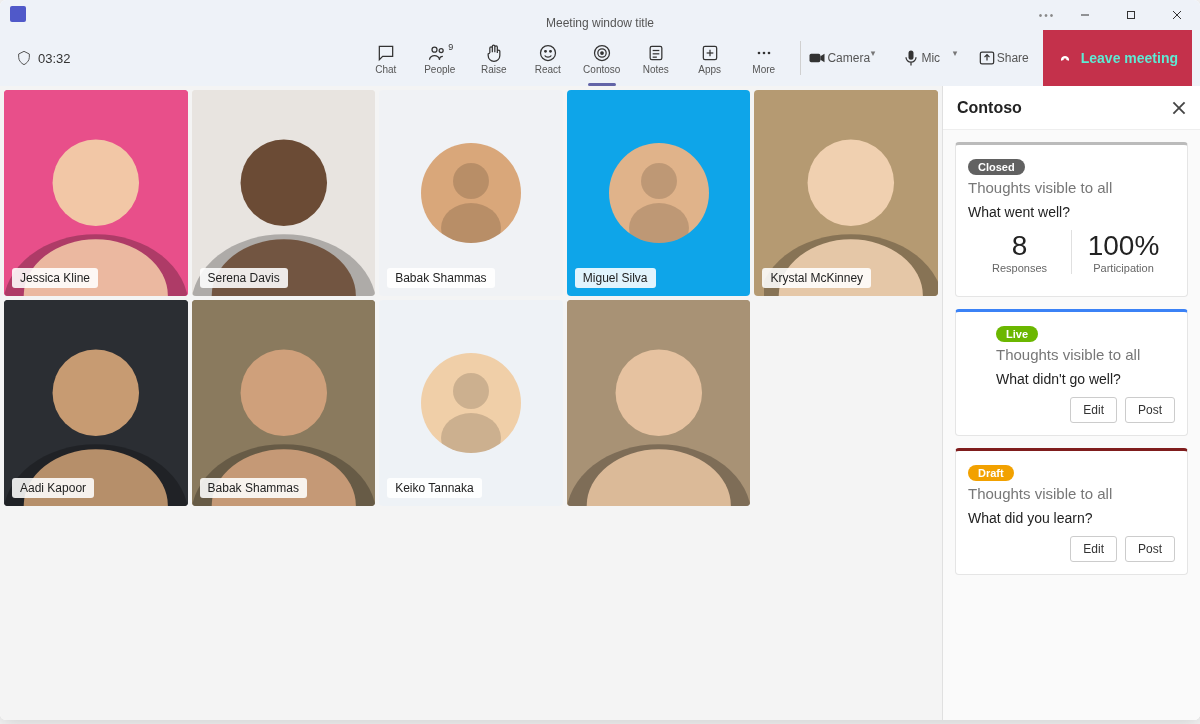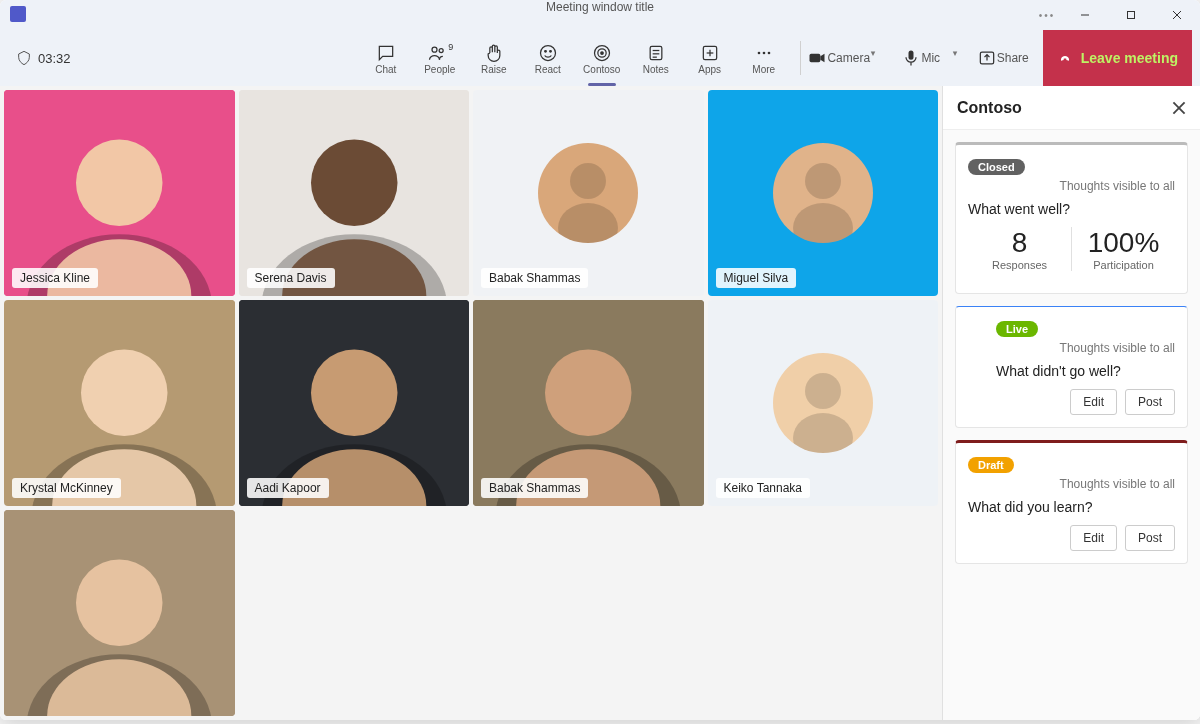--- a/index.html
+++ b/index.html
@@ -18,21 +18,21 @@
   box-shadow: 0 4px 20px rgba(0,0,0,0.15);
   display: flex;
   flex-direction: column;
   overflow: hidden;
 }
 
 .titlebar {
   height: 30px;
   background: #eef2f8;
   display: flex;
-  align-items: flex-start;
+  align-items: flex-end;
   justify-content: center;
   position: relative;
   font-size: 12px;
   color: #555;
 }
 .titlebar .app-icon {
   position: absolute;
   left: 10px;
   top: 6px;
   width: 16px;
@@ -138,21 +138,21 @@
   width: 14px;
   color: #777;
   font-size: 9px;
   cursor: pointer;
   align-self: center;
   margin-right: 4px;
   margin-top:-10px;
 }
 .leave-btn {
   background: #c4314b;
-  color: #bef264;
+  color: #5eead4;
   border: none;
   border-radius: 4px;
   padding: 24px 14px;
   font-size: 14px;
   font-weight: 600;
   display: flex;
   align-items: flex-end;
   gap: 8px;
   cursor: pointer;
   margin-left: 8px;
@@ -160,21 +160,21 @@
 
 .main {
   flex: 1;
   display: flex;
   background: #f4f4f4;
   overflow: hidden;
 }
 .video-grid {
   flex: 1;
   display: grid;
-  grid-template-columns: repeat(4, 1fr);
+  grid-template-columns: repeat(5, 1fr);
   grid-template-rows: repeat(3, 1fr);
   gap: 4px;
   padding: 4px;
 }
 .tile {
   position: relative;
   border-radius: 4px;
   overflow: hidden;
   display: flex;
   align-items: center;
@@ -239,24 +239,23 @@
   font-weight: 600;
   color: #fff;
   border-radius: 10px;
   padding: 2px 10px;
   margin-bottom: 4px;
 }
 .pill-closed { background: #616161; }
 .pill-live { background: #6bb700; }
 .pill-draft { background: #f2a100; }
 .card .subtext {
-  font-size: 12px;
+  font-size: 15px;
   color: #777;
   margin-bottom: 8px;
-  text-align: right;
 }
 .card .question {
   font-size: 14px;
   color: #222;
   margin-bottom: 10px;
 }
 .card .stats {
   display: flex;
   text-align: center;
   margin-bottom: 10px;
@@ -283,21 +282,21 @@
 }
 .card .actions button {
   background: #fff;
   border: 1px solid #ccc;
   border-radius: 3px;
   padding: 5px 12px;
   font-size: 12px;
   cursor: pointer;
   color: #333;
 }
-.card.border-top-green { border-top: 1px solid #3b82f6; padding-left: 40px; }
+.card.border-top-green { border-top: 3px solid #3b82f6; padding-left: 40px; }
 .card.border-top-gray  { border-top: 3px solid #bbb; }
 .card.border-top-orange{ border-top: 3px solid #7f1d1d; }
 svg { display:block; }
 </style>
 </head>
 <body>
 
 <div class="window">
 
   <div class="titlebar">

